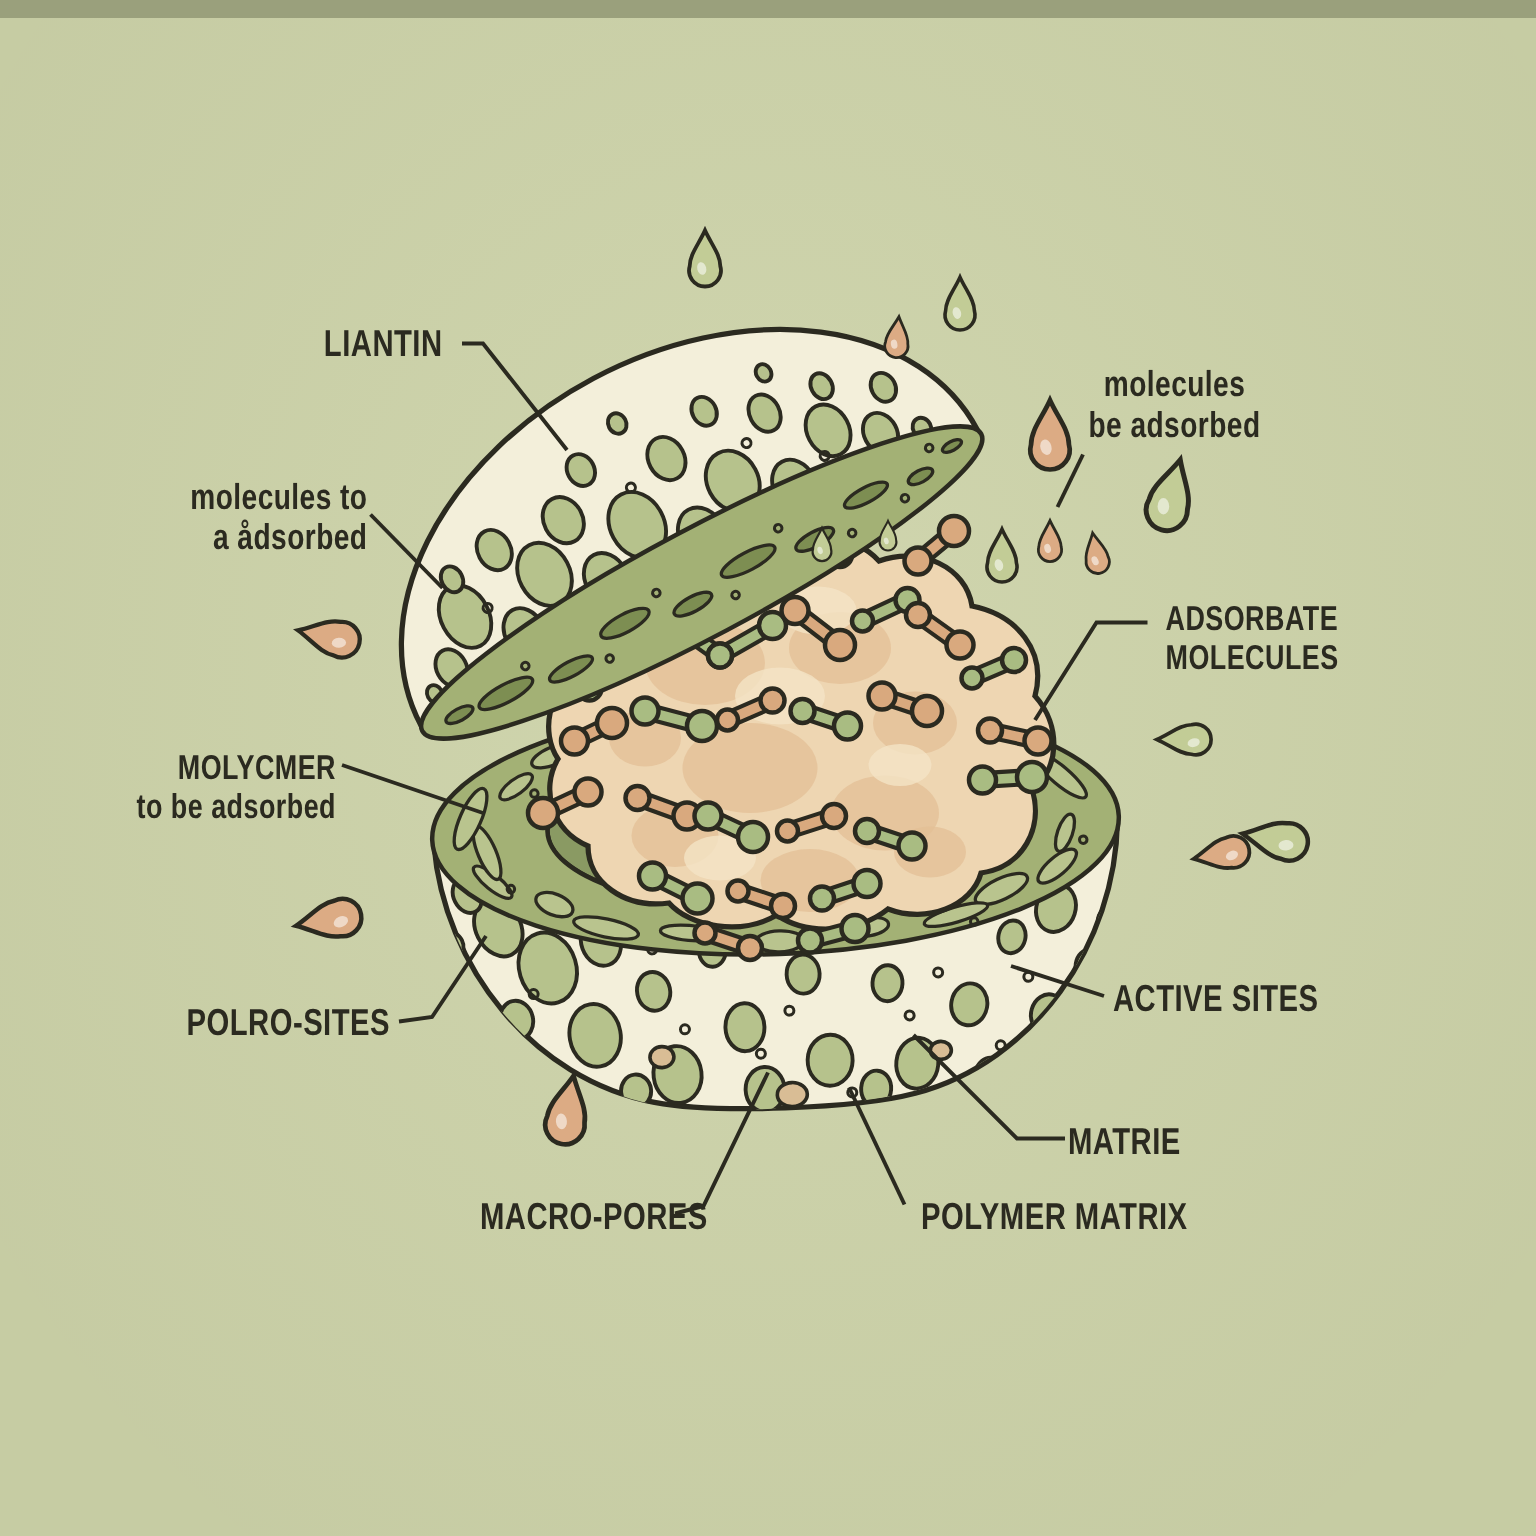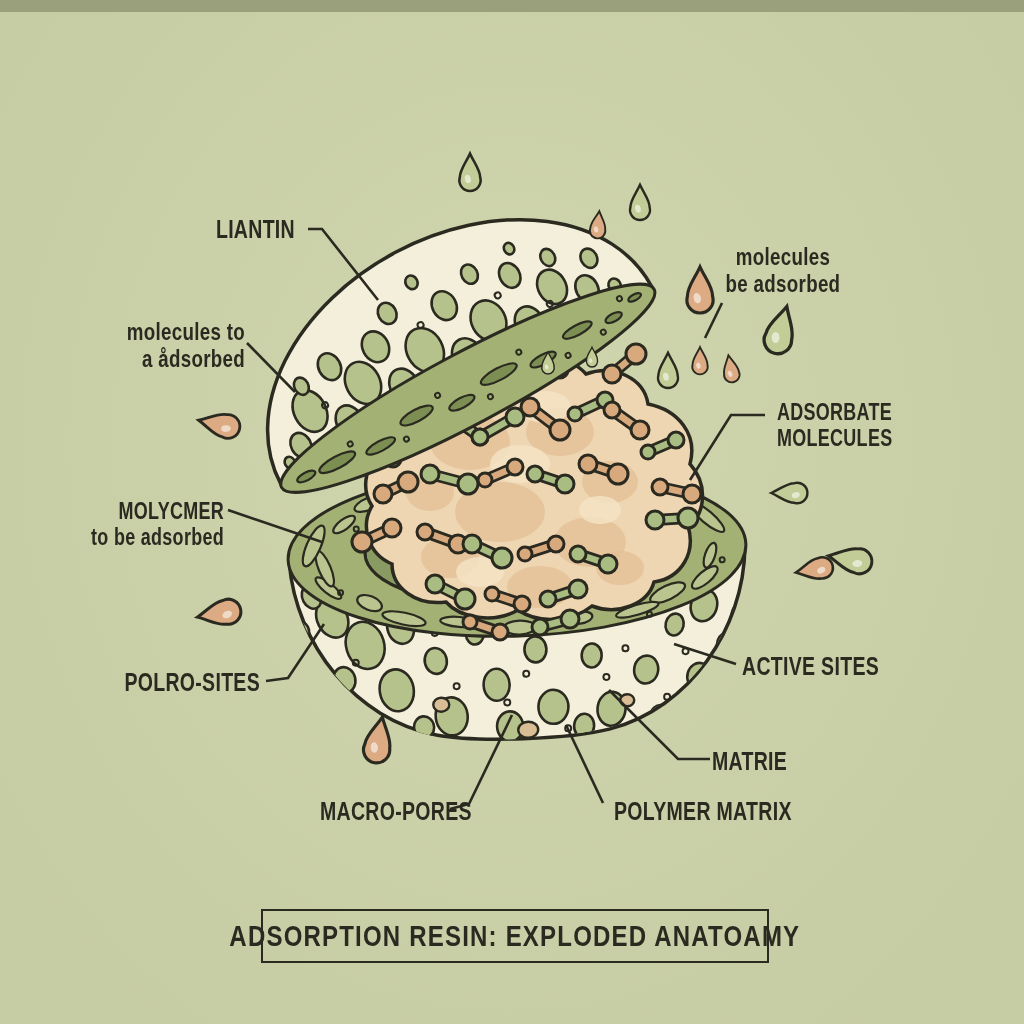--- a/index.html
+++ b/index.html
@@ -436,16 +436,13 @@
   <div class="lbl l" id="lbl-matrie">
     <span>MATRIE</span>
   </div>
   <div class="lbl l" id="lbl-macro-pores">
     <span>MACRO-PORES</span>
   </div>
   <div class="lbl l" id="lbl-polymer-matrix">
     <span>POLYMER MATRIX</span>
   </div>
 
-  <div class="title-box">
-    <span>ADSORPTION RESIN: EXPLODED ANATOAMY</span>
-  </div>
 </div>
 
 </body></html>

